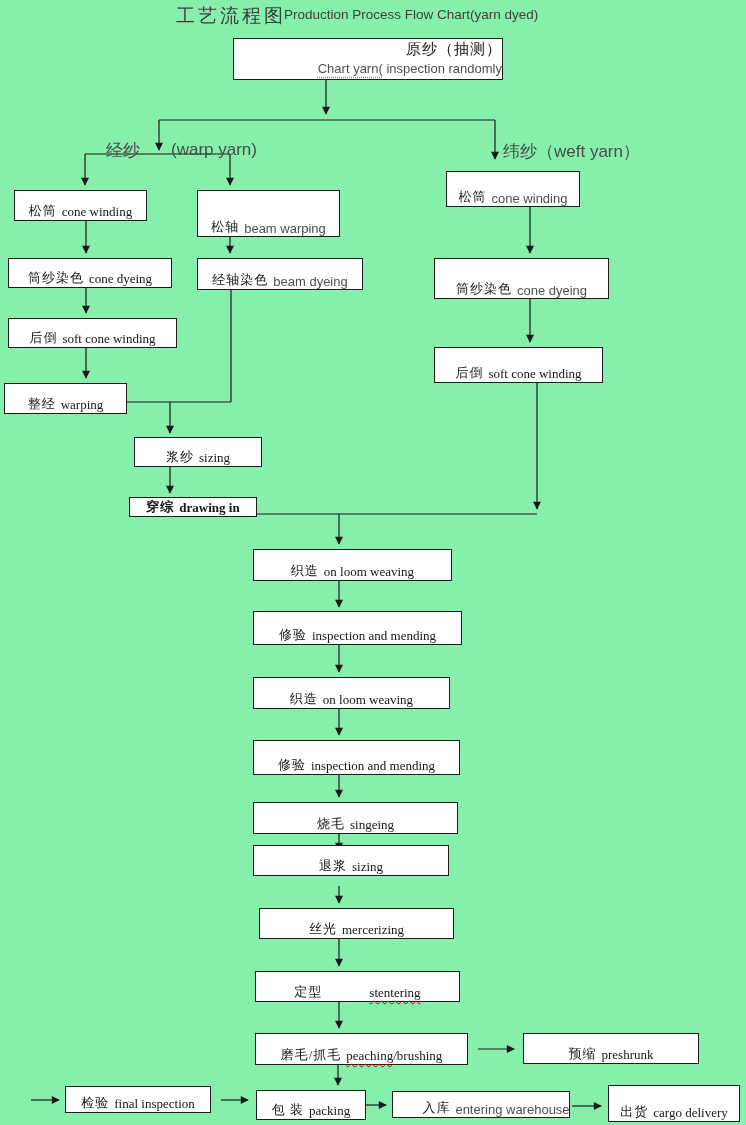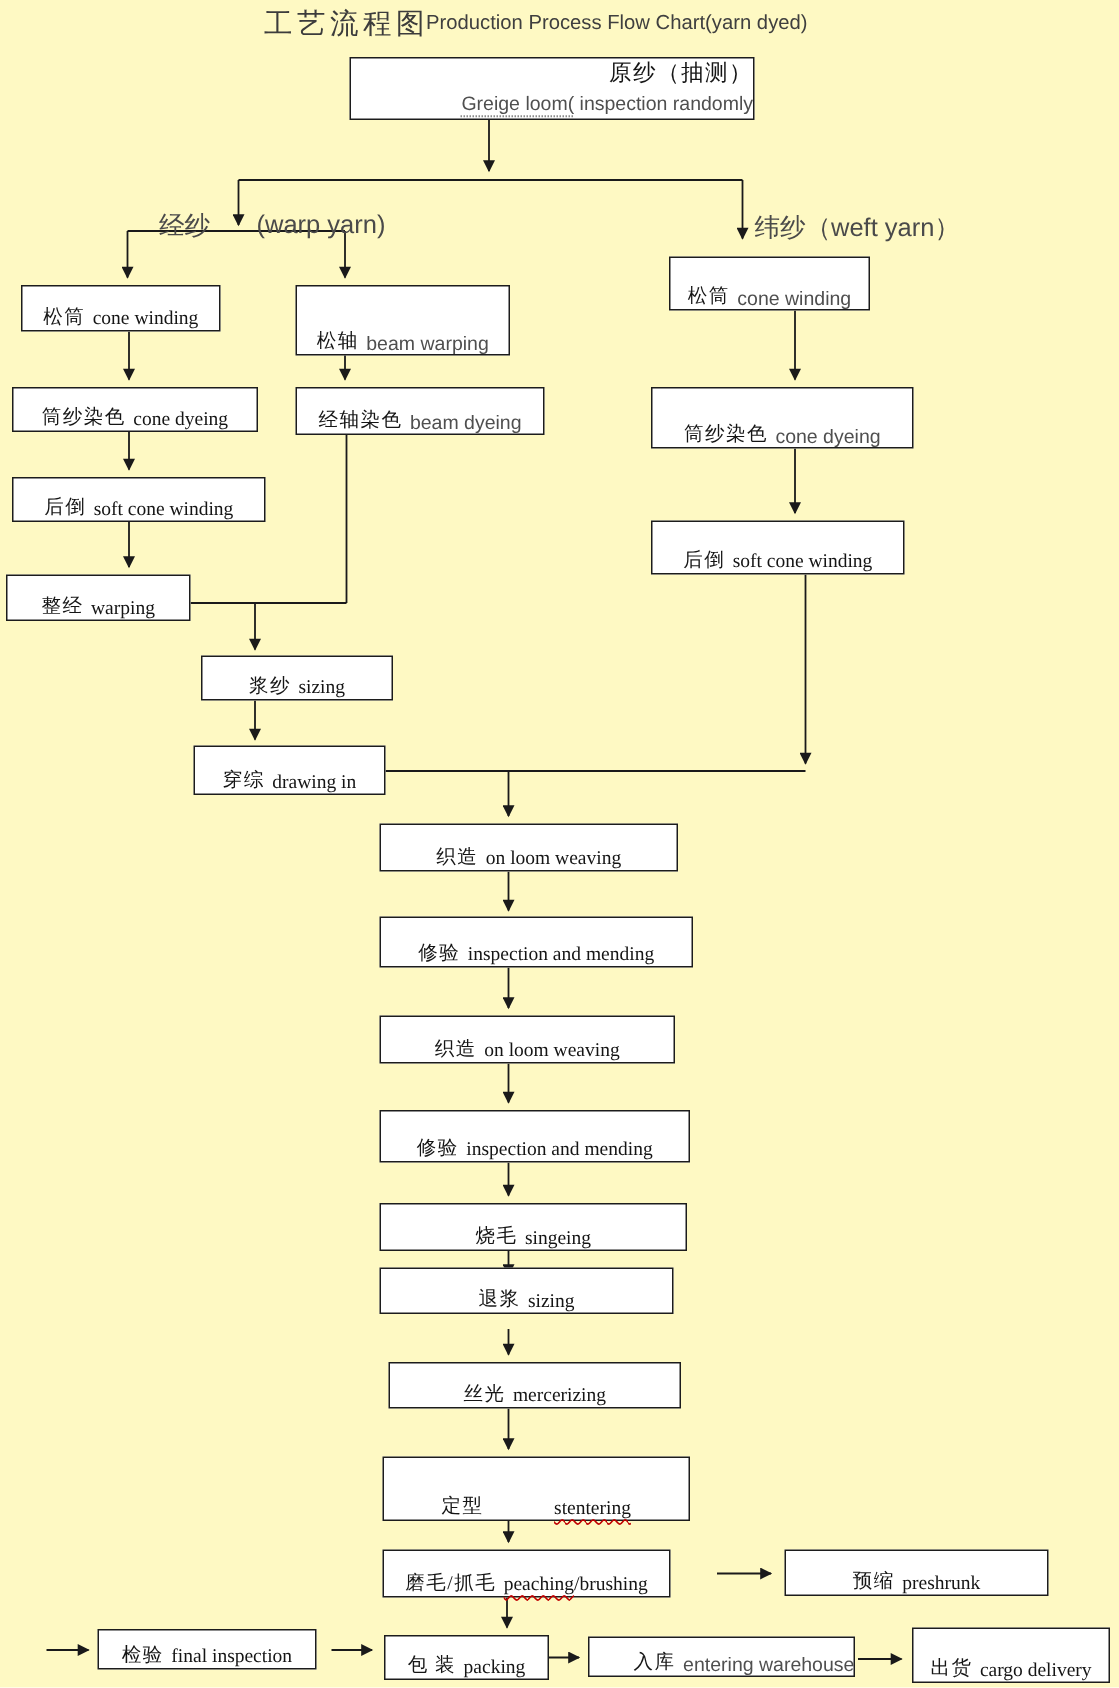--- a/index.html
+++ b/index.html
@@ -1,17 +1,17 @@
 <!DOCTYPE html>
 <html><head>
 <meta charset="utf-8">
 <style>
   html,body{margin:0;padding:0;background:#ffffff;}
   #stage{
-    position:relative;width:746px;height:1125px;background:#fef9c3;
+    position:relative;width:746px;height:1125px;background:#86efac;
     font-family:"Liberation Sans",sans-serif;overflow:hidden;
   }
   #connectors{position:absolute;left:0;top:0;pointer-events:none;}
   .box{
     position:absolute;border:1px solid #1c1c1c;background:#ffffff;
     display:flex;align-items:flex-end;justify-content:center;text-align:center;
     white-space:nowrap;font-size:13px;color:#151515;box-sizing:border-box;
   }
   .box .zh{font-family:"Liberation Serif",serif;letter-spacing:1px;}
   .box .en{font-family:"Liberation Serif",serif;margin-left:5px;}
@@ -94,21 +94,21 @@
 
   <span id="title-zh">工艺流程图</span>
   <span id="title-en">Production Process Flow Chart(yarn dyed)</span>
 
   <span class="branch-label" style="left:106px;top:139px;">经纱</span>
   <span class="branch-label" style="left:171px;top:140px;">(warp yarn)</span>
   <span class="branch-label" style="left:503px;top:140px;">纬纱（weft yarn）</span>
 
   <div class="box twoline" style="left:233px;top:38px;width:270px;height:42px;">
     <span class="zh" id="greige-zh">原纱（抽测）</span>
-    <span id="greige-en-wrap"><span class="dotted-u">Greige loom(</span><span class="en2"> inspection randomly</span></span>
+    <span id="greige-en-wrap"><span class="dotted-u">Chart yarn(</span><span class="en2"> inspection randomly</span></span>
   </div>
 
   <div class="box" style="left:14px;top:190px;width:133px;height:31px;">
     <span class="zh">松筒</span>
     <span class="en">cone winding</span>
   </div>
 
   <div class="box" style="left:197px;top:190px;width:143px;height:47px;">
     <span class="zh">松轴</span>
     <span class="en sans">beam warping</span>
@@ -147,21 +147,21 @@
   <div class="box" style="left:4px;top:383px;width:123px;height:31px;">
     <span class="zh">整经</span>
     <span class="en">warping</span>
   </div>
 
   <div class="box" style="left:134px;top:437px;width:128px;height:30px;">
     <span class="zh">浆纱</span>
     <span class="en">sizing</span>
   </div>
 
-  <div class="box" style="left:129px;top:497px;width:128px;height:33px;">
+  <div class="box" style="left:129px;top:497px;width:128px;height:20px;font-weight:bold;">
     <span class="zh">穿综</span>
     <span class="en">drawing in</span>
   </div>
 
   <div class="box" style="left:253px;top:549px;width:199px;height:32px;">
     <span class="zh">织造</span>
     <span class="en">on loom weaving</span>
   </div>
 
   <div class="box" style="left:253px;top:611px;width:209px;height:34px;">
@@ -187,26 +187,26 @@
   <div class="box" style="left:253px;top:845px;width:196px;height:31px;">
     <span class="zh">退浆</span>
     <span class="en">sizing</span>
   </div>
 
   <div class="box" style="left:259px;top:908px;width:195px;height:31px;">
     <span class="zh">丝光</span>
     <span class="en">mercerizing</span>
   </div>
 
-  <div class="box" style="left:255px;top:971px;width:205px;height:43px;gap:42px;">
+  <div class="box" style="left:255px;top:971px;width:205px;height:31px;gap:42px;">
     <span class="zh">定型</span>
     <span class="en wavy">stentering</span>
   </div>
 
-  <div class="box" style="left:255px;top:1033px;width:192px;height:32px;">
+  <div class="box" style="left:255px;top:1033px;width:213px;height:32px;">
     <span class="zh">磨毛/抓毛</span>
     <span class="en wavy">peaching</span>
       <span class="en2">/brushing</span>
   </div>
 
   <div class="box" style="left:523px;top:1033px;width:176px;height:31px;">
     <span class="zh">预缩</span>
     <span class="en">preshrunk</span>
   </div>
 

